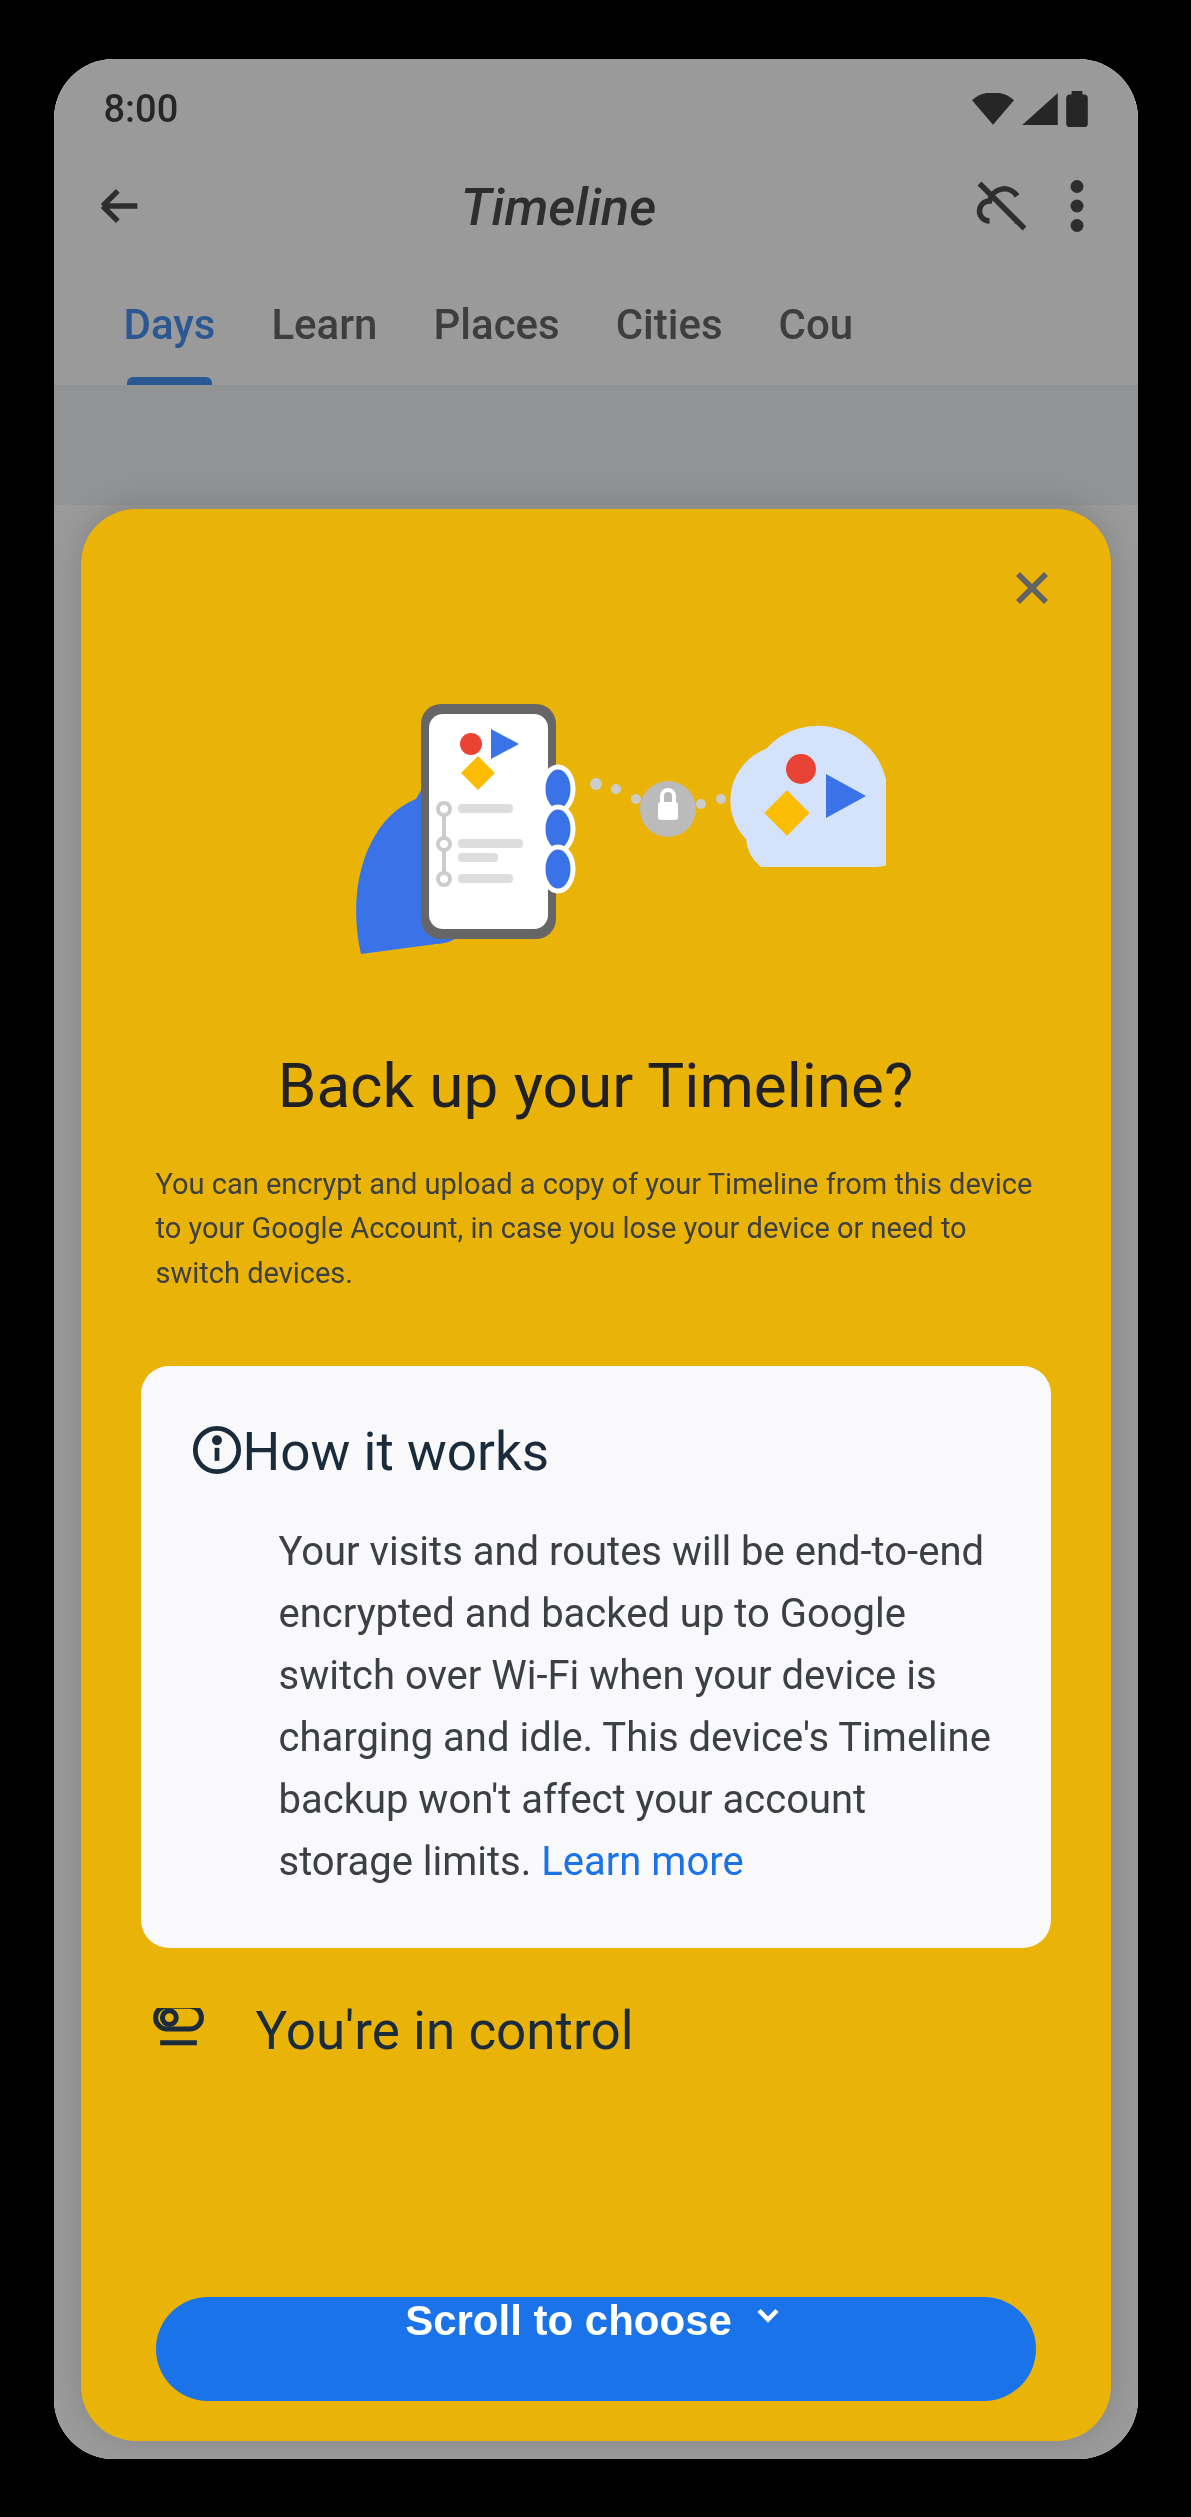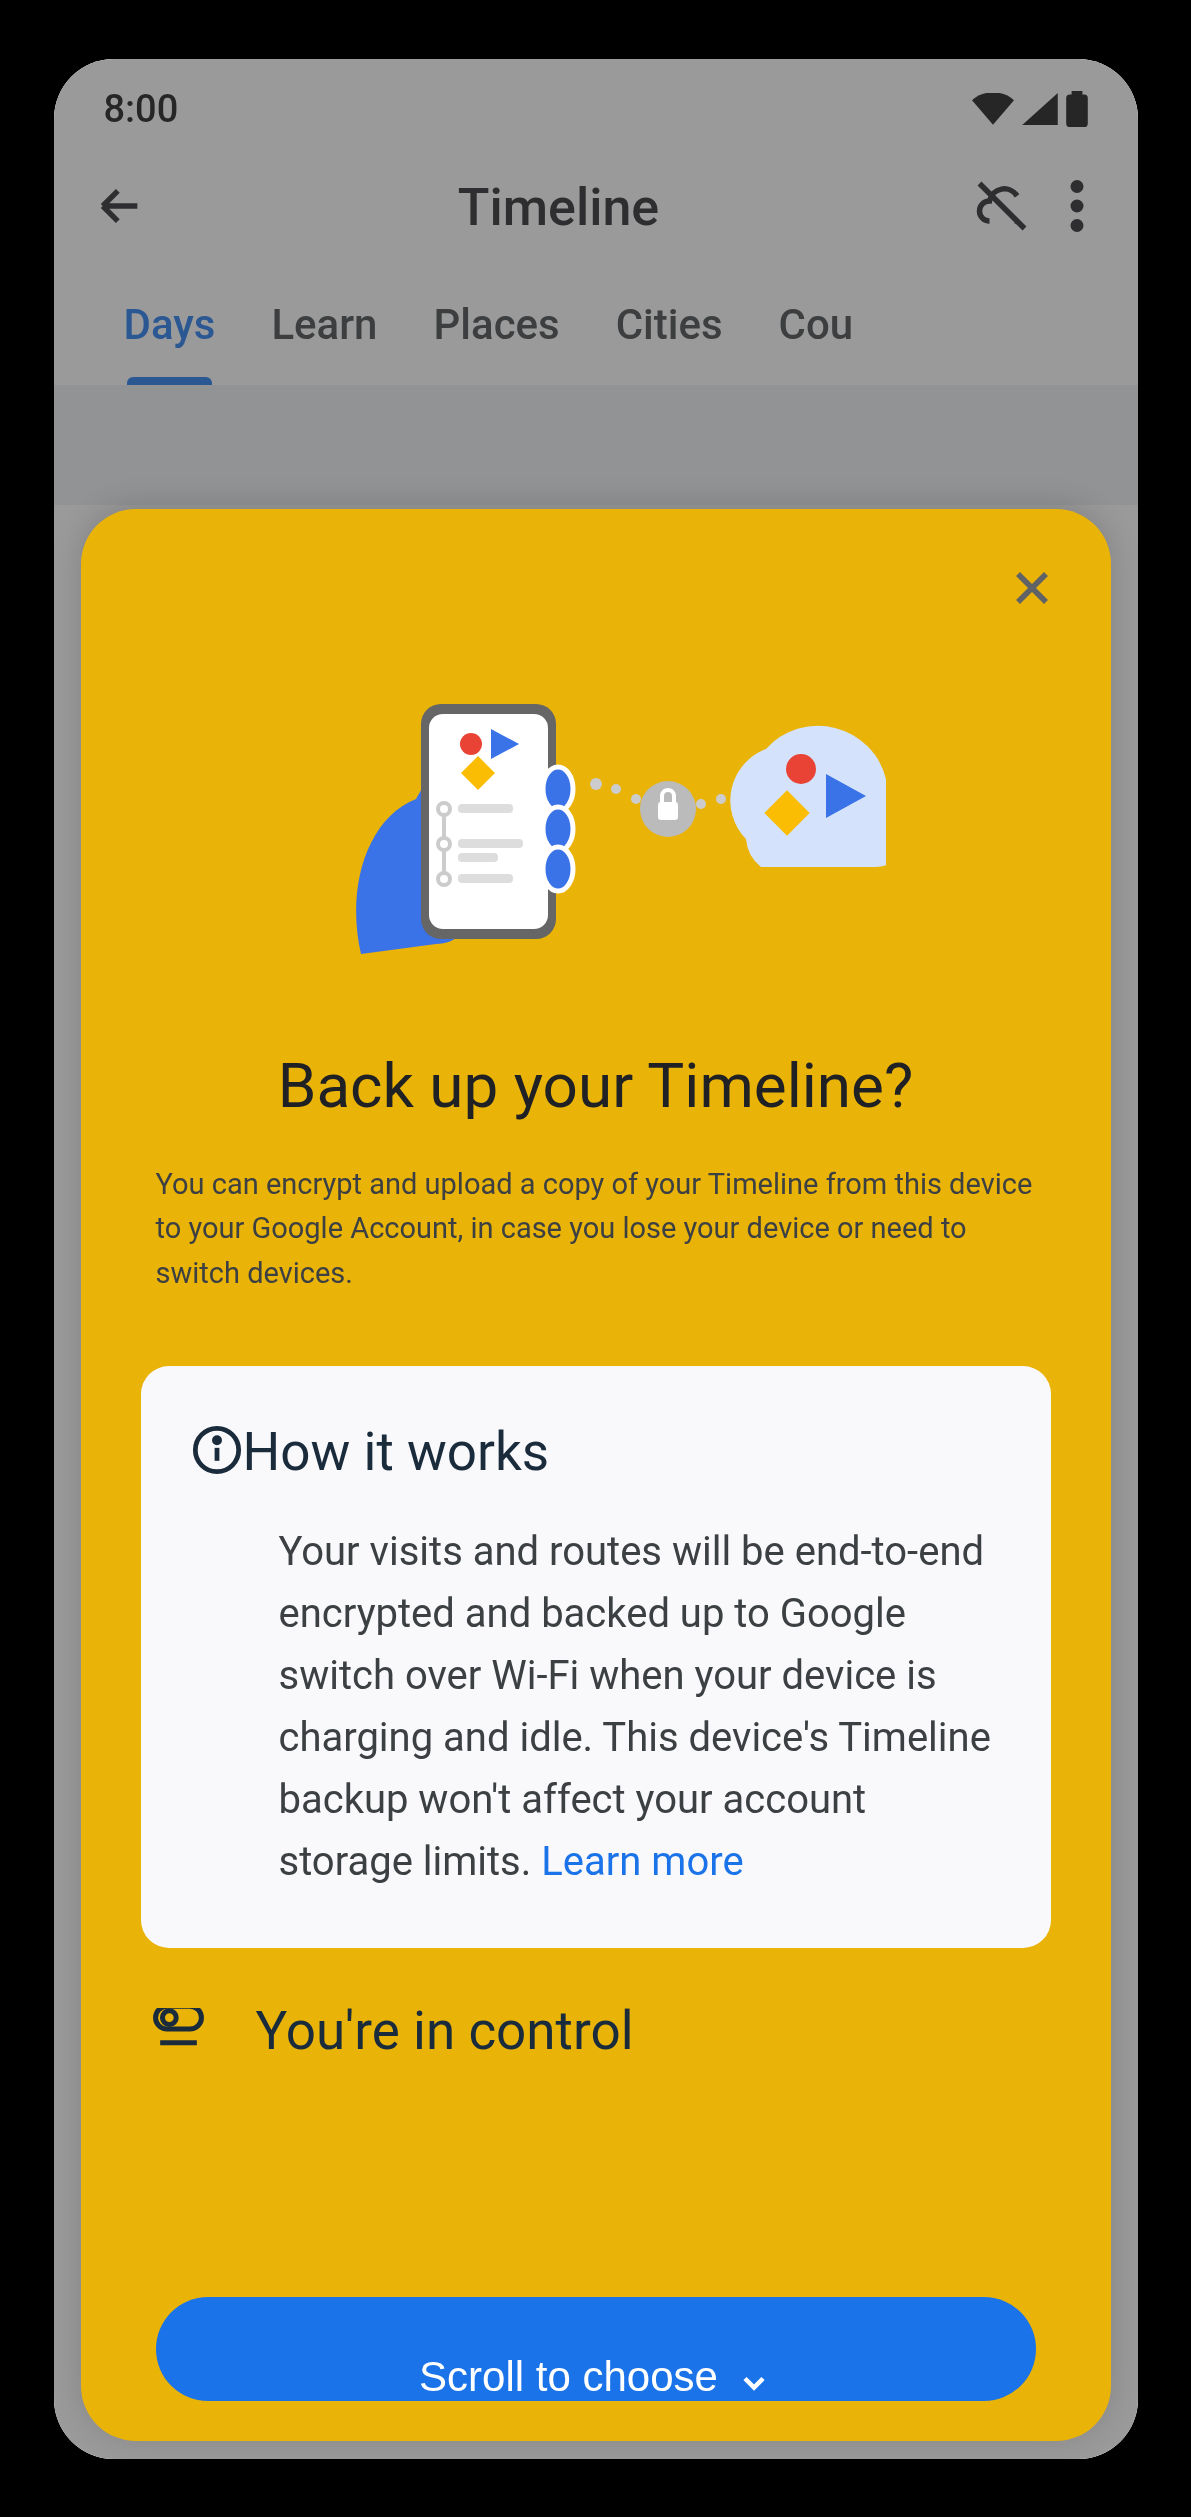--- a/index.html
+++ b/index.html
@@ -42,20 +42,21 @@
     font-size: 38px;
     font-weight: 500;
     color: #111;
   }
   .status-icons { display: flex; gap: 8px; align-items: center; }
   .app-bar {
     display: flex;
     align-items: center;
     padding: 35px 40px 30px 40px;
     gap: 24px;
+    font-style: italic;
   }
   .app-bar .title {
     flex: 1;
     text-align: center;
     font-size: 52px;
     font-weight: 500;
     color: #202124;
   }
   .tabs {
     display: flex;
@@ -163,23 +164,23 @@
     position: absolute;
     left: 75px;
     right: 75px;
     bottom: 40px;
     background: #1a73e8;
     color: #fff;
     border: none;
     border-radius: 60px;
     height: 104px;
     font-size: 42px;
-    font-weight: 400;
+    font-weight: 700;
     display:flex;
-    align-items:flex-end;
+    align-items:flex-start;
     justify-content:center;
     gap: 18px;
     cursor:pointer;
   }
   .toggle-icon {
     width: 55px;
     flex-shrink: 0;
   }
 </style>
 </head>

